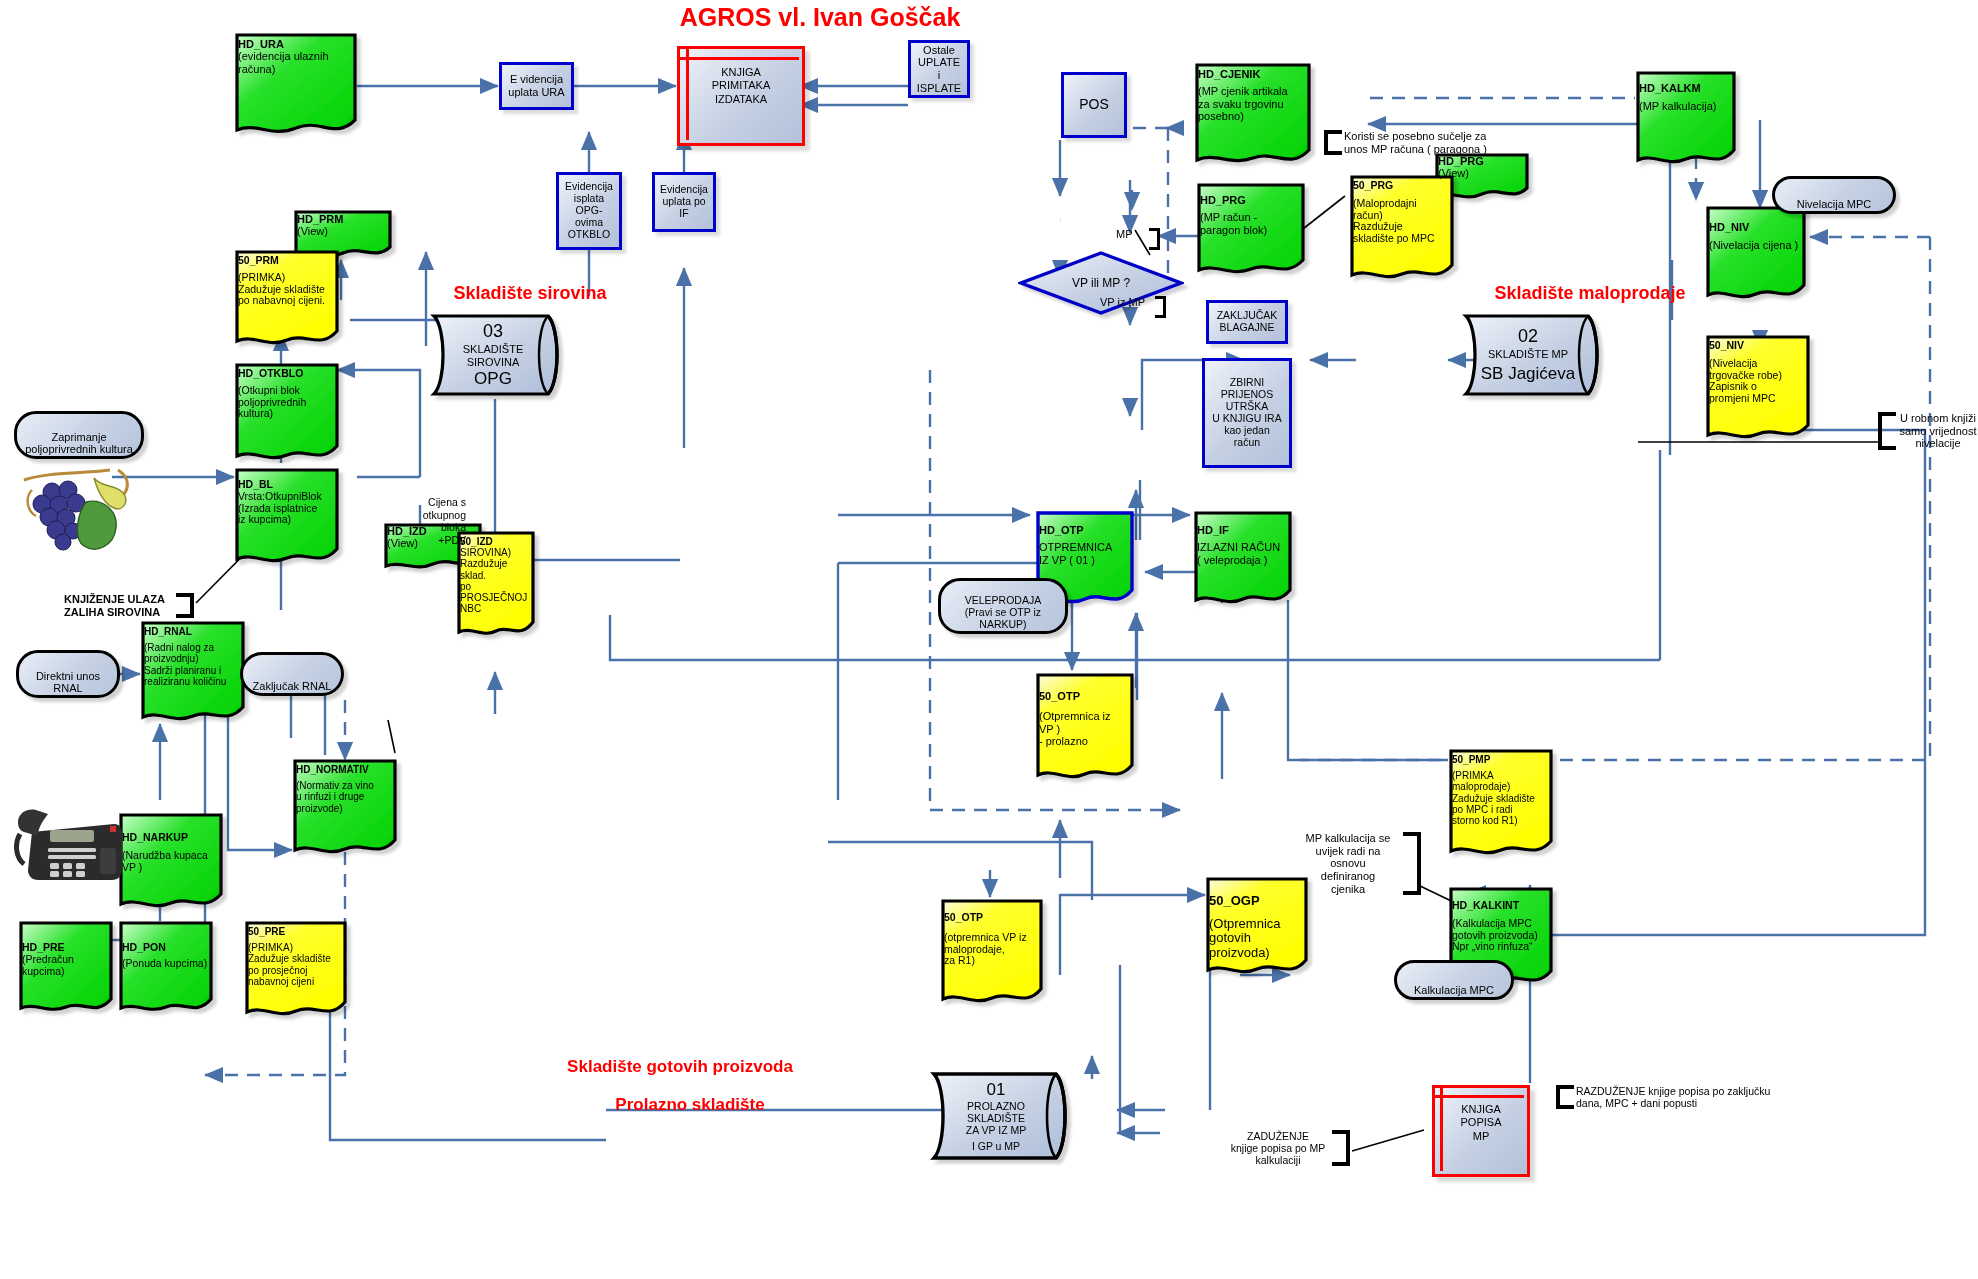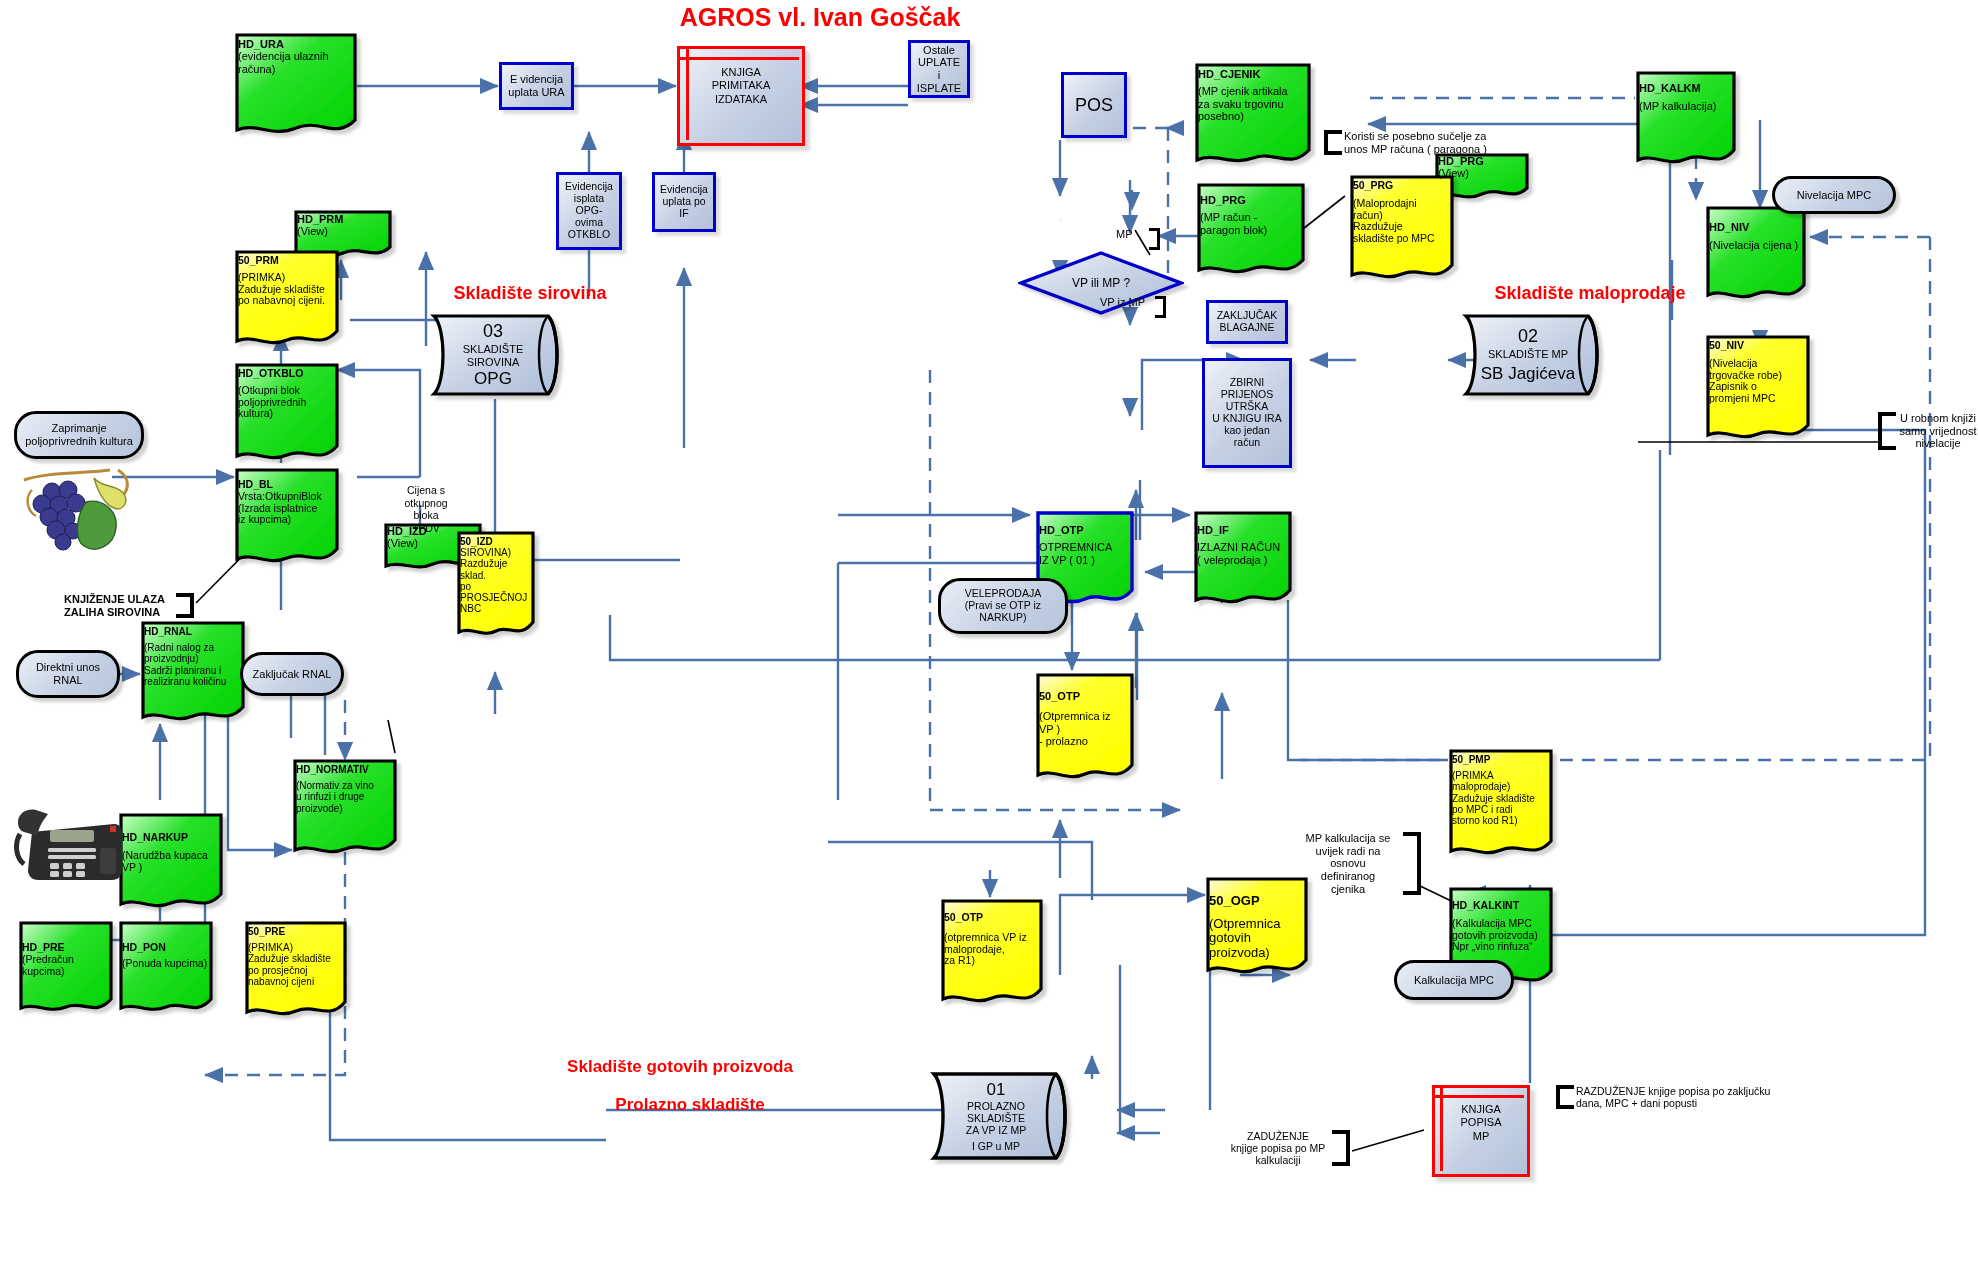--- a/index.html
+++ b/index.html
@@ -21,21 +21,21 @@
 
   
   .proc{position:absolute;box-sizing:border-box;border:3px solid #0000cd;
         background:linear-gradient(135deg,#eef2f9 0%,#c5d0e3 55%,#b3c1da 100%);
         display:flex;align-items:center;justify-content:center;text-align:center;
         box-shadow:4px 4px 3px rgba(0,0,0,.14);line-height:1.14;}
 
   
   .term{position:absolute;box-sizing:border-box;border:3.5px solid #000;border-radius:22px;
         background:linear-gradient(135deg,#e9eef7 0%,#c7d2e4 55%,#b6c4dc 100%);
-        display:flex;align-items:center;justify-content:center;text-align:center;
+        display:flex;align-items:flex-end;justify-content:center;text-align:center;
         box-shadow:4px 4px 3px rgba(0,0,0,.18);line-height:1.14;}
 
   
   .dia{position:absolute;}
   .dia .lbl{position:absolute;left:0;top:0;right:0;bottom:0;display:flex;
             align-items:center;justify-content:center;text-align:right;z-index:3;}
 
   
   .cyl{position:absolute;}
   .cyl .lbl{position:absolute;left:0;top:0;right:0;bottom:0;display:flex;flex-direction:column;
@@ -580,21 +580,21 @@
   </div>
 
   <div class="proc" style="left:652px;top:172px;width:64px;height:60px;font-size:10.5px;">
     <div>
         <div>Evidencija</div>
          <div>uplata po</div>
          <div>IF</div>
       </div>
   </div>
 
-  <div class="proc" style="left:1061px;top:72px;width:66px;height:66px;font-size:18px;">
+  <div class="proc" style="left:1061px;top:72px;width:66px;height:66px;font-size:14px;">
     <div>POS</div>
   </div>
 
   <div class="proc" style="left:1206px;top:300px;width:82px;height:44px;font-size:10.5px;">
     <div>
         <div>ZAKLJUČAK</div>
          <div>BLAGAJNE</div>
       </div>
   </div>
 
@@ -758,21 +758,21 @@
   </div>
 
   <div class="note noteL" style="left:1556px;top:1085px;width:300px;font-size:10.5px;">
     <div class="nb"></div>
     <div class="ntxt">
       <div>RAZDUŽENJE knjige popisa po zaključku</div>
       <div>dana, MPC + dani popusti</div>
     </div>
   </div>
 
-  <div class="node" style="left:386px;top:484px;width:80px;font-size:10.5px;line-height:1.2;">
+  <div class="node" style="left:386px;top:496px;width:80px;font-size:10.5px;line-height:1.2;text-align:right;">
     <div>Cijena s</div>
     <div>otkupnog</div>
     <div>bloka</div>
     <div>+PDV</div>
   </div>
 
   <svg class="grapes" style="left:18px;top:462px;" width="126" height="100" viewBox="0 0 126 100">
     <path d="M6,18 C30,10 60,12 92,8" stroke="#b98a3a" stroke-width="3" fill="none"></path>
     <path d="M100,8 C110,14 112,24 106,32" stroke="#b98a3a" stroke-width="3" fill="none"></path>
     <path d="M76,16 C84,26 96,22 104,30 C112,38 106,50 96,46 C86,42 80,30 76,16 Z" fill="#dfe06a" stroke="#8a8a2a" stroke-width="1.4"></path>

